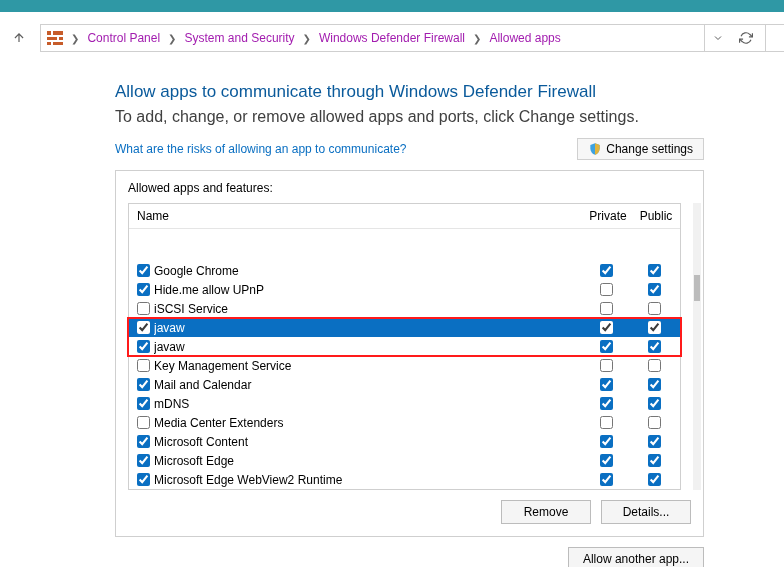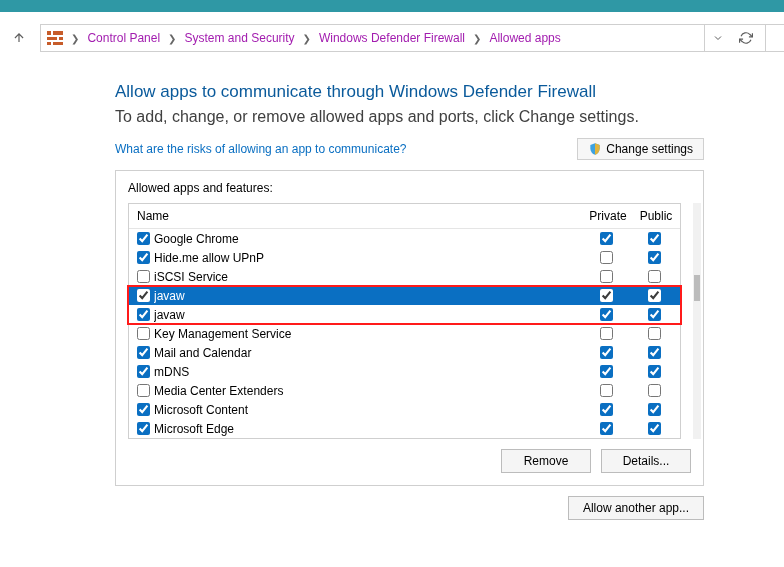--- a/index.html
+++ b/index.html
@@ -191,21 +191,21 @@
   <div class="panel">
     <div class="panel-label">Allowed apps and features:</div>
 
     <div style="position:relative; padding-right:10px;">
       <div class="list-wrap">
         <div class="list-head">
           <div class="col-name">Name</div>
           <div class="col-priv">Private</div>
           <div class="col-pub">Public</div>
         </div>
-        <div class="rows" id="rows" style="position:relative;">
+        <div class="rows" id="rows" style="position:relative;margin-top:32px;">
             <div class="row">
               <input type="checkbox" checked="" style="">
               <span class="rn">Google Chrome</span>
               <span class="cell">
                 <input type="checkbox" checked="" style="">
               </span>
               <span class="cell">
                 <input type="checkbox" checked="" style="">
               </span>
             </div>
@@ -295,20 +295,30 @@
               <span class="cell">
                 <input type="checkbox" checked="" style="">
               </span>
               <span class="cell">
                 <input type="checkbox" checked="" style="">
               </span>
             </div>
             <div class="row">
               <input type="checkbox" checked="" style="">
               <span class="rn">Microsoft Edge</span>
+              <span class="cell">
+                <input type="checkbox" checked="" style="">
+              </span>
+              <span class="cell">
+                <input type="checkbox" checked="" style="">
+              </span>
+            </div>
+            <div class="row">
+              <input type="checkbox" checked="" style="">
+              <span class="rn">Microsoft Edge WebView2 Runtime</span>
               <span class="cell">
                 <input type="checkbox" checked="" style="">
               </span>
               <span class="cell">
                 <input type="checkbox" checked="" style="">
               </span>
             </div>
             <div class="hl-box" style="top: 56px; height: 40px;"></div>
           </div>
       </div>

